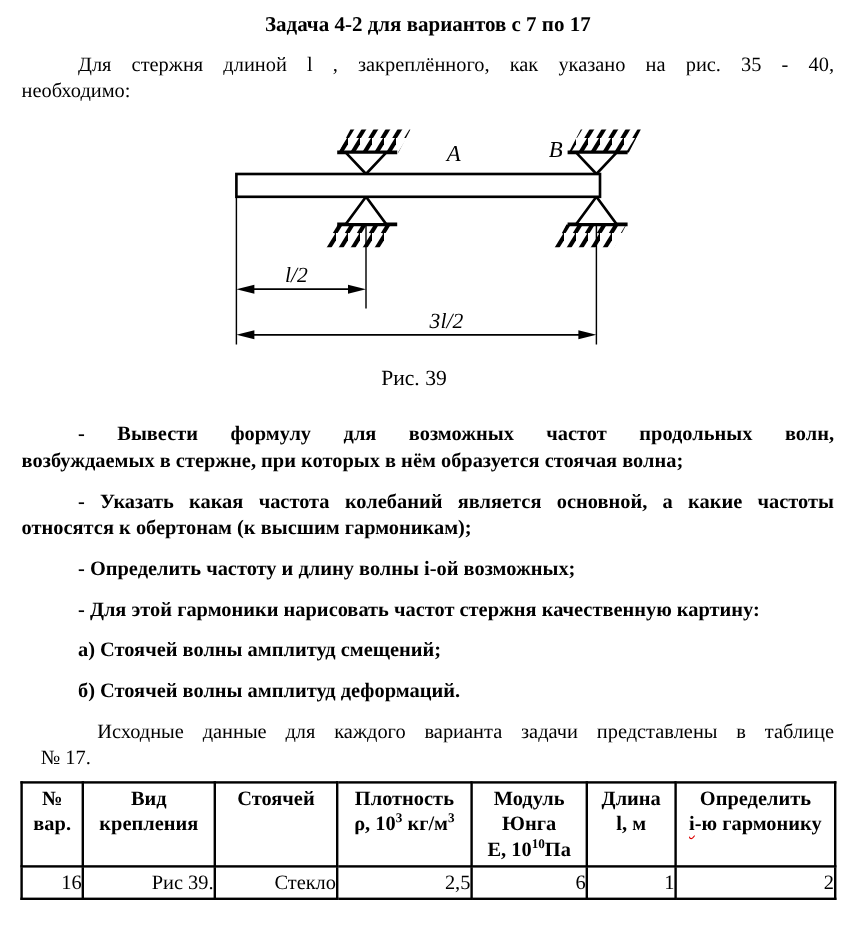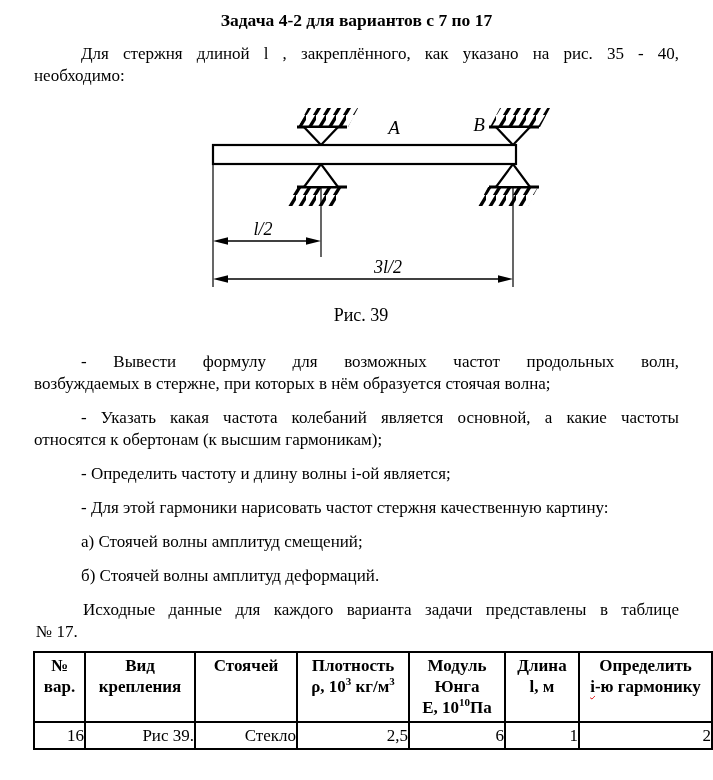--- a/index.html
+++ b/index.html
@@ -1,21 +1,21 @@
 <!DOCTYPE html>
 <html><head>
 <meta charset="utf-8">
 <style>
   html, body { margin: 0; padding: 0; background: #ffffff; }
   .page {
     position: relative;
     width: 713px;
     height: 780px;
     box-sizing: border-box;
-    padding: 0 34px;
+    padding: 0 18px;
     background: #ffffff;
     color: #000000;
     font-family: "Liberation Serif", serif;
     font-size: 17px;
     line-height: 22px;
     overflow: hidden;
   }
   .title {
     text-align: center;
     font-weight: bold;
@@ -29,22 +29,22 @@
   .task { margin: 0 0 12px 0; }
   .figure {
     position: relative;
     height: 236px;
     margin: 0 -18px 0 -18px;
   }
   .figure svg { display: block; }
   .fig-label { font-family: "Liberation Serif", serif; font-style: italic; font-size: 19px; }
   .dim-label { font-family: "Liberation Serif", serif; font-style: italic; font-size: 18px; }
   .cap-label { font-family: "Liberation Serif", serif; font-size: 18px; }
-  .tasks { margin-top: 20px; }
-  .tbl-intro { margin: 0 0 8px 2px; }
+  .tasks { margin-top: 20px; font-weight: bold; }
+  .tbl-intro { margin: 0 0 8px 16px; }
   table.data {
     border-collapse: collapse;
     table-layout: fixed;
     width: 678px;
     margin: 6px 0 0 -1px;
   }
   table.data th, table.data td { border: 2px solid #000; font-family: "Liberation Serif", serif; }
   table.data th {
     font-weight: bold;
     font-size: 17px;
@@ -145,21 +145,21 @@
 
   <div class="tasks">
     <div class="task">
       <div class="jfull indent">- Вывести формулу для возможных частот продольных волн,</div>
       <div>возбуждаемых в стержне, при которых в нём образуется стоячая волна;</div>
     </div>
     <div class="task">
       <div class="jfull indent">- Указать какая частота колебаний является основной, а какие частоты</div>
       <div>относятся к обертонам (к высшим гармоникам);</div>
     </div>
-    <div class="task indent">- Определить частоту и длину волны i-ой является;</div>
+    <div class="task indent">- Определить частоту и длину волны i-ой возможных;</div>
     <div class="task indent">- Для этой гармоники нарисовать частот стержня качественную картину:</div>
     <div class="task indent">а) Стоячей волны амплитуд смещений;</div>
     <div class="task indent">б) Стоячей волны амплитуд деформаций.</div>
   </div>
 
   <div class="tbl-intro">
     <div class="jfull indent">Исходные данные для каждого варианта задачи представлены в таблице</div>
     <div>№ 17.</div>
   </div>
 

